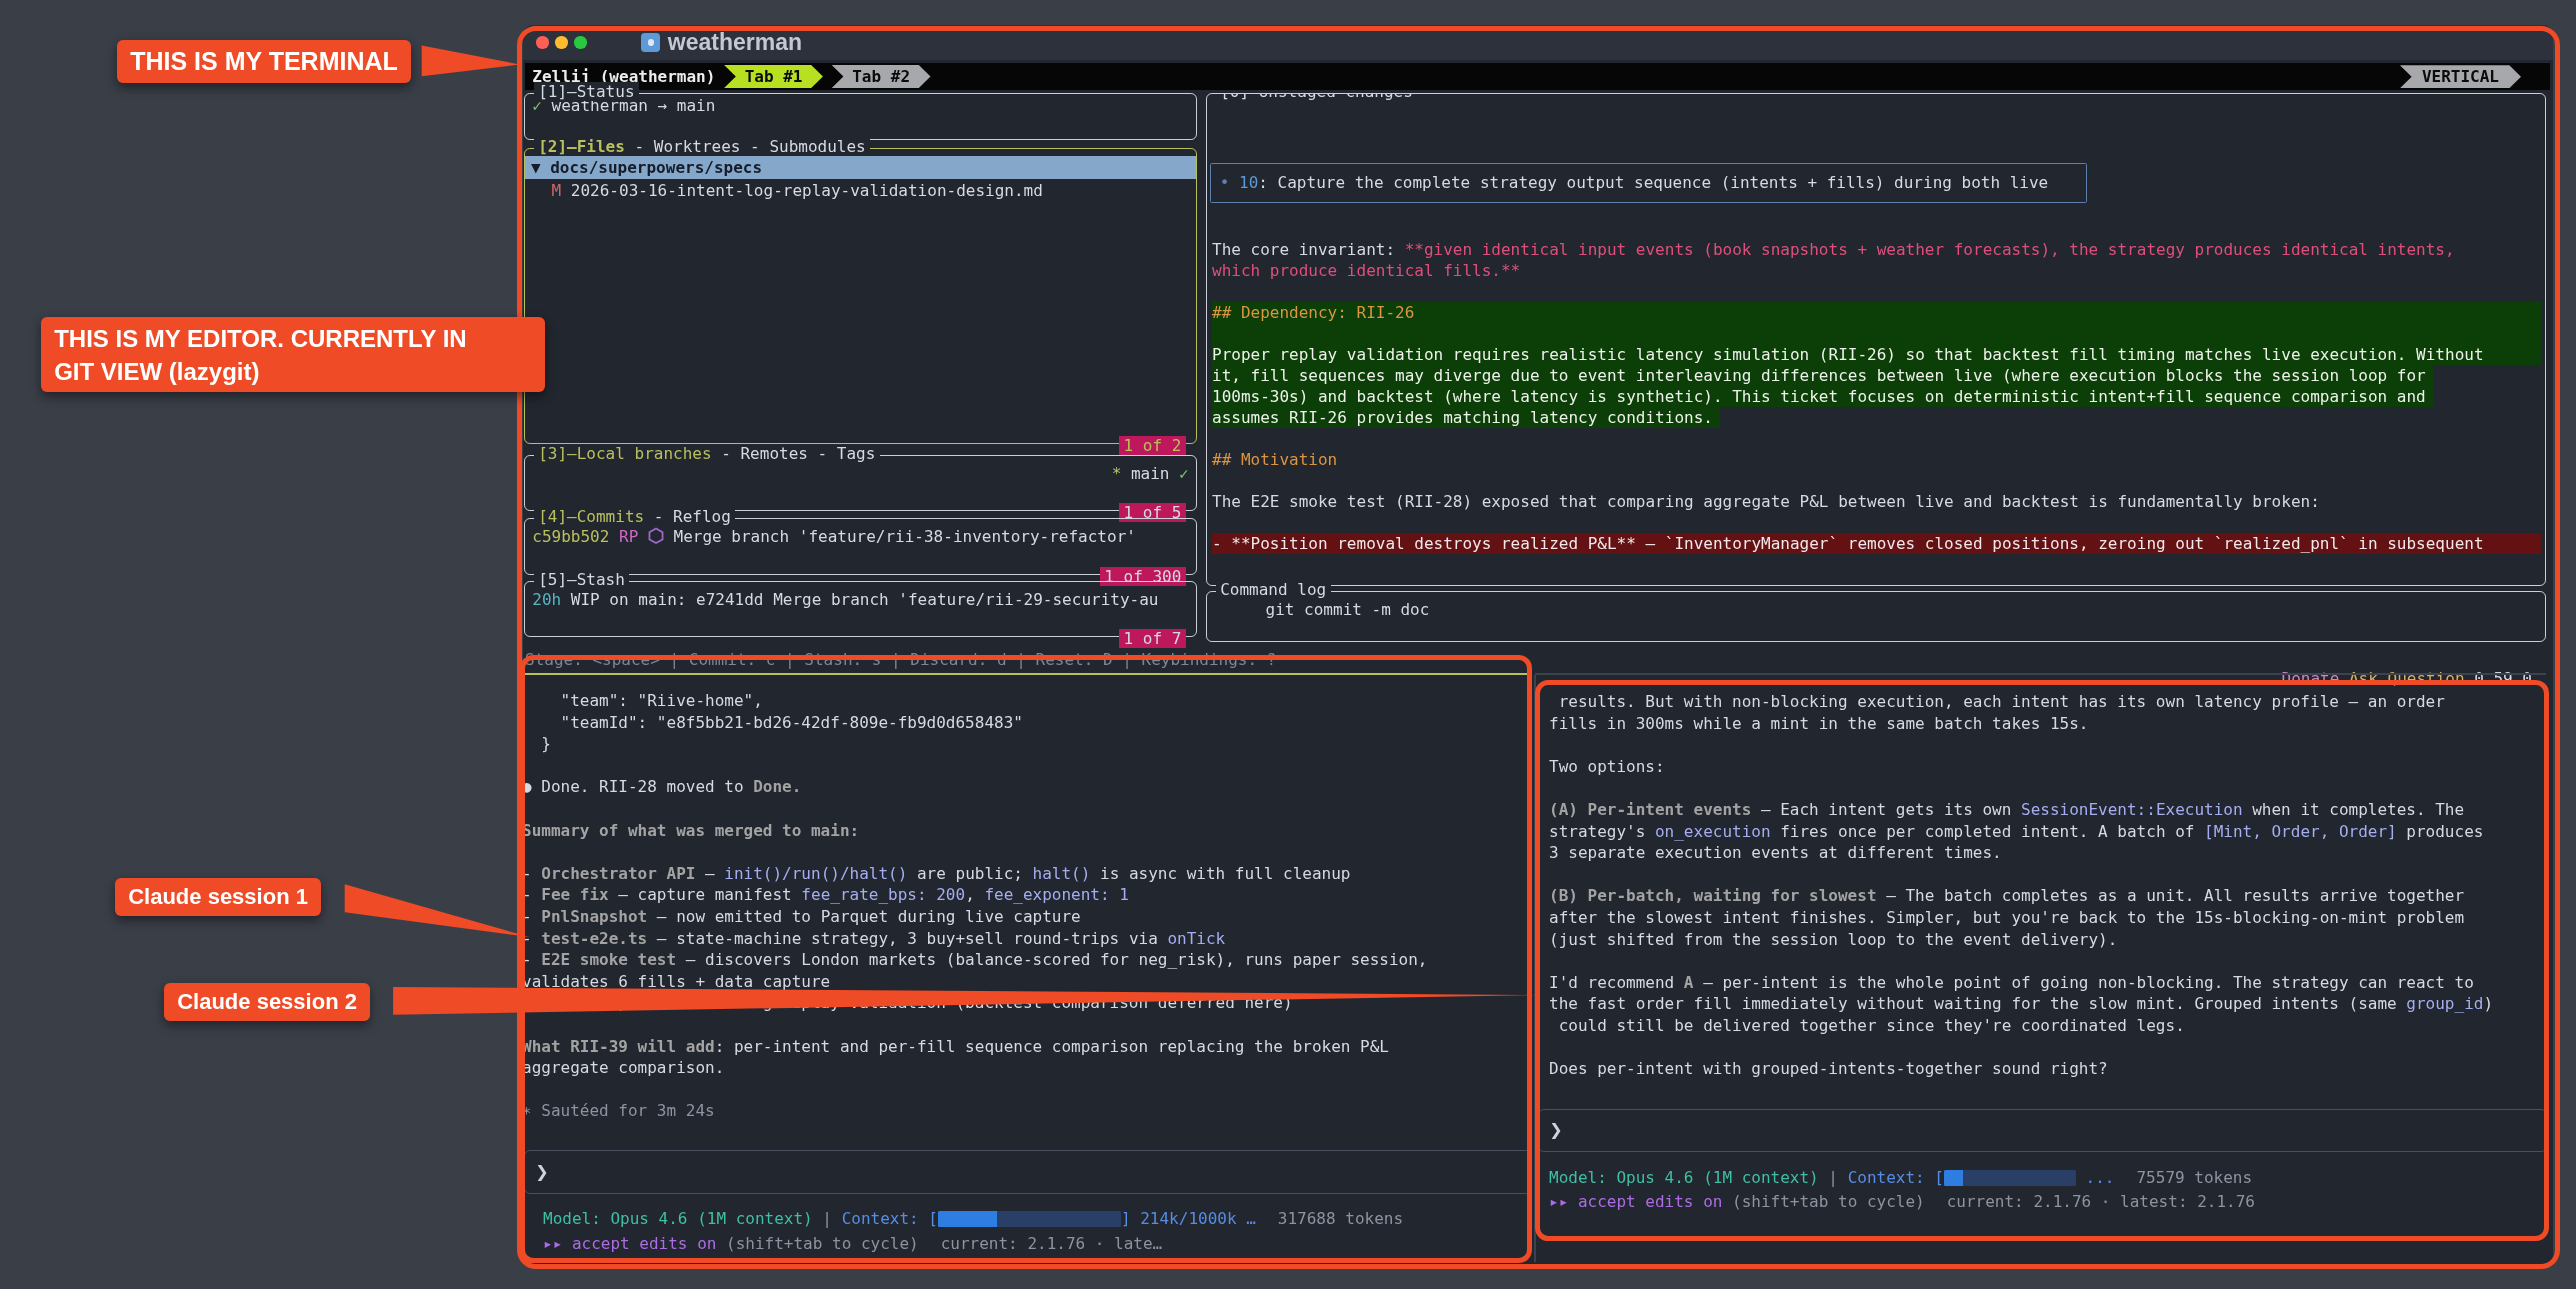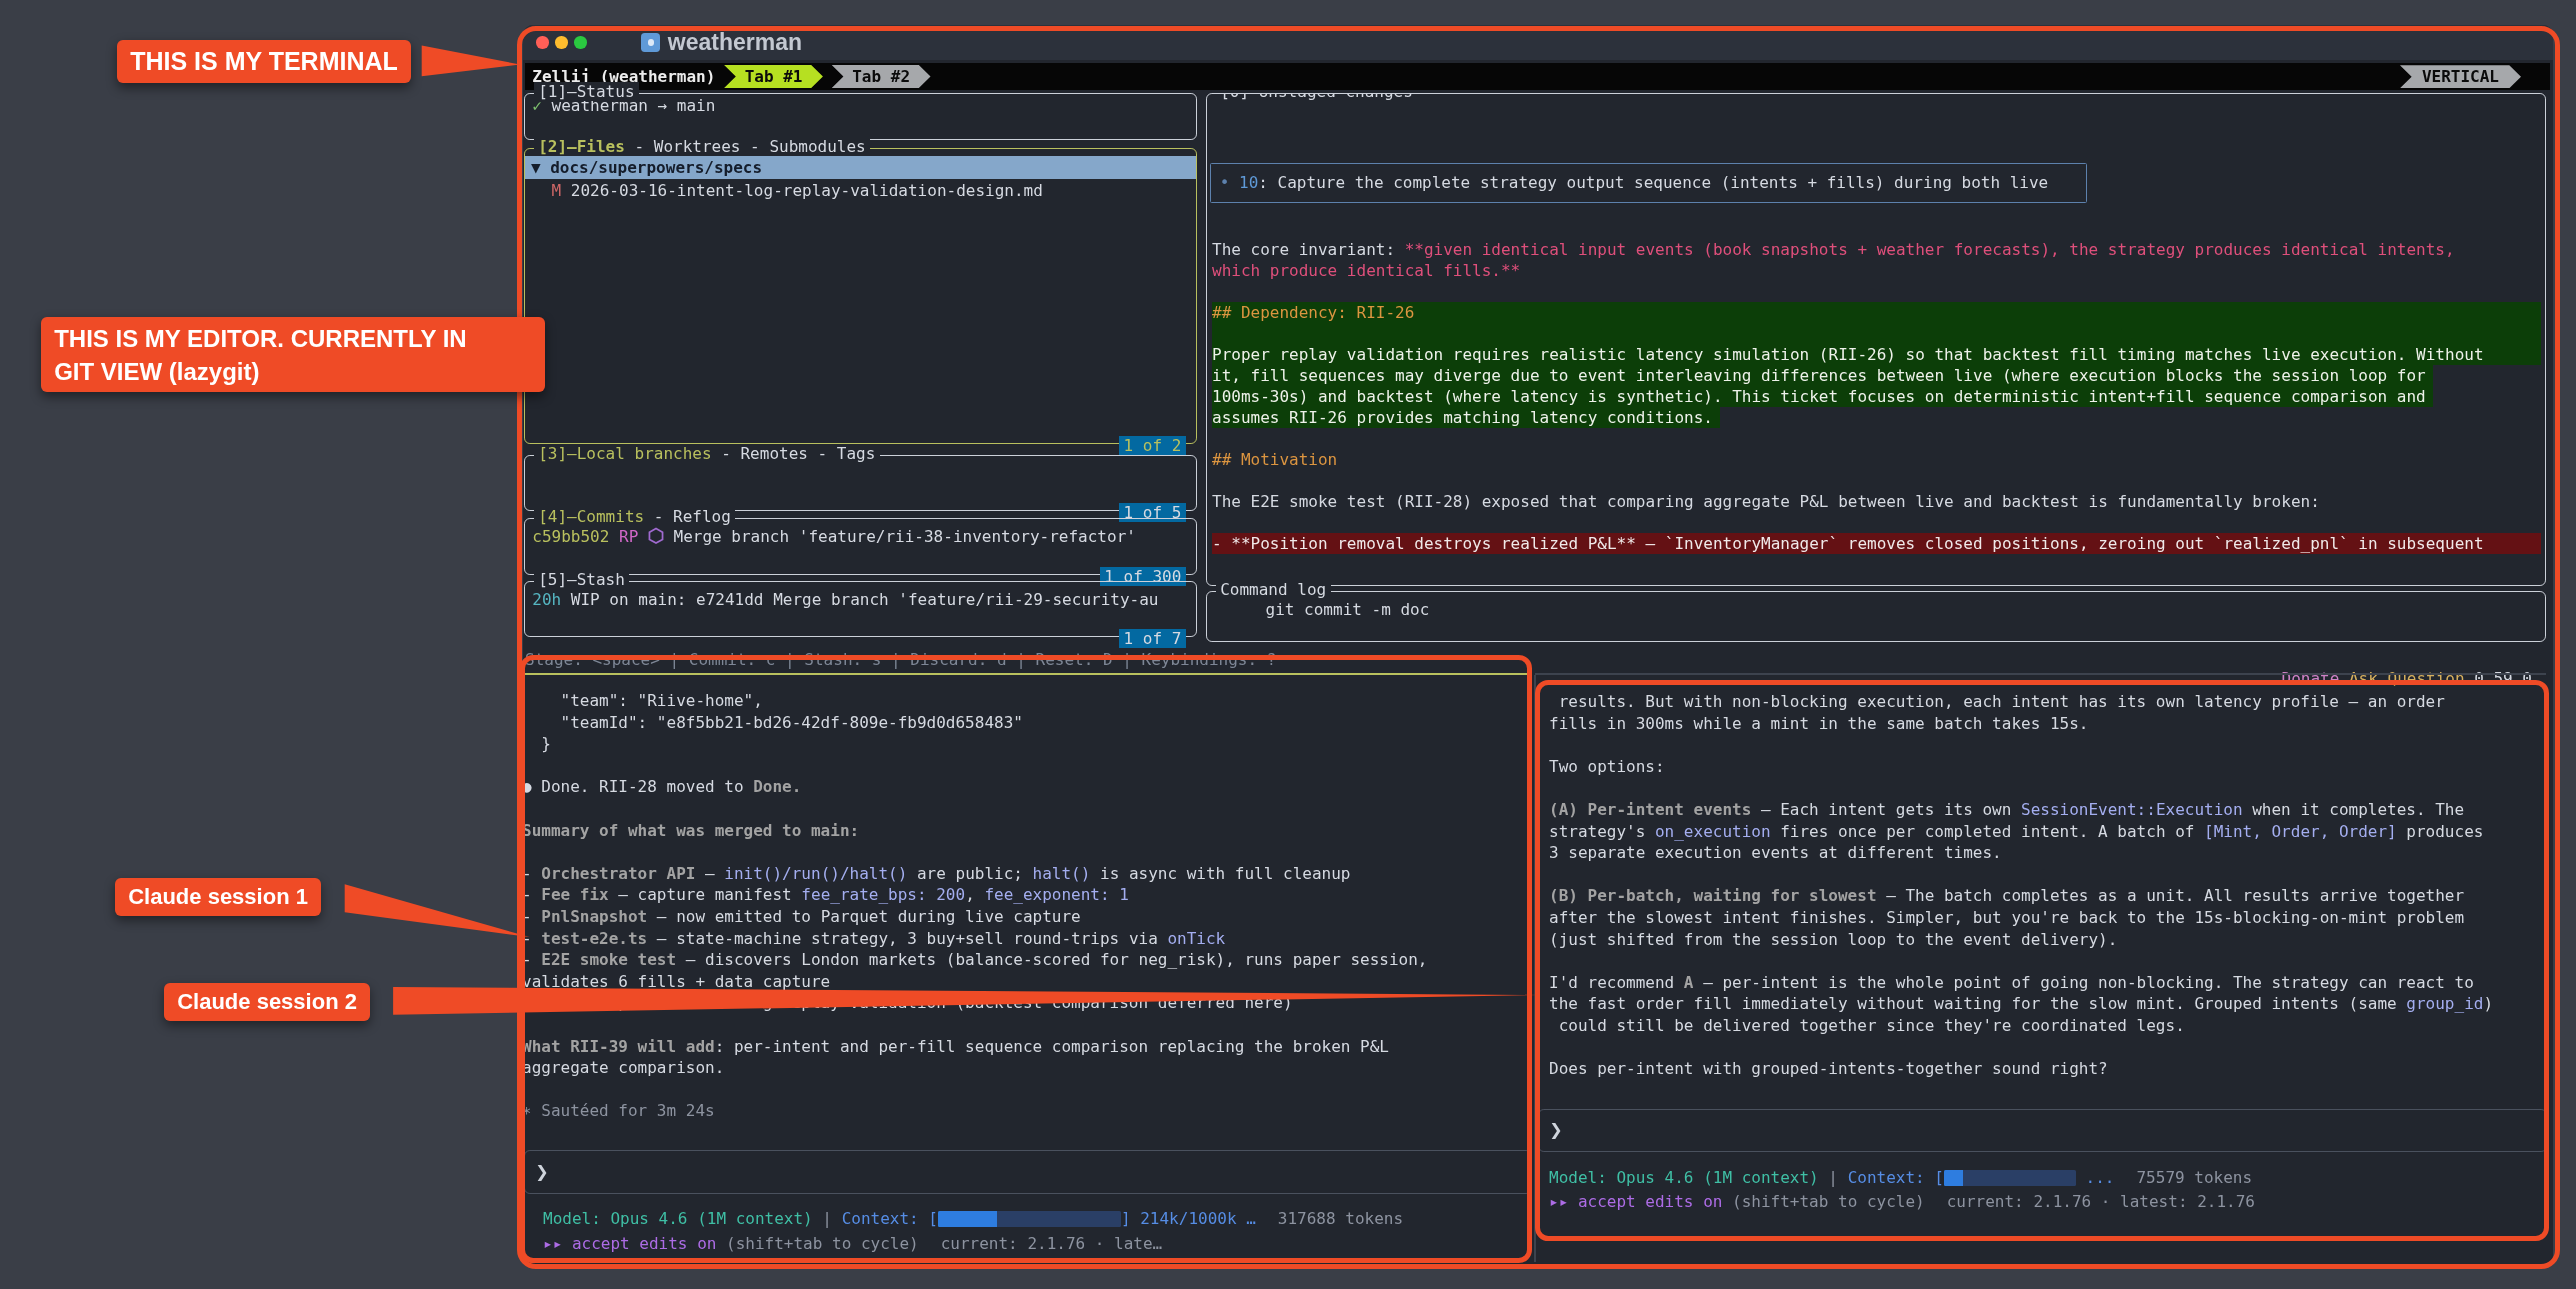--- a/index.html
+++ b/index.html
@@ -22,21 +22,21 @@
         clip-path:polygon(0 0,calc(100% - 11.7px) 0,100% 50%,calc(100% - 11.7px) 100%,0 100%,11.7px 50%);}
   .ztab.active{background:#b6e021;}
   .ztab.idle{background:#a6a8ab;}
   .zmode{position:absolute;right:29px;top:2.2px;height:23px;line-height:23px;padding:0 22px;font-weight:700;
          color:#0b0b0b;background:#a6a8ab;white-space:pre;
          clip-path:polygon(0 0,calc(100% - 11.7px) 0,100% 50%,calc(100% - 11.7px) 100%,0 100%,11.7px 50%);}
   
   .panel{position:absolute;border:1.5px solid #ccd1d9;border-radius:5.9px;box-sizing:border-box;}
   .panel.focus{border-color:#b9c05e;}
   .pt{position:absolute;top:-11.7px;left:8.8px;background:#22262e;padding:0 4.4px;white-space:pre;}
-  .cnt{position:absolute;bottom:-11.7px;right:10.3px;background:#0369a1;padding:0 4.4px;white-space:pre;}
+  .cnt{position:absolute;bottom:-11.7px;right:10.3px;background:#be185d;padding:0 4.4px;white-space:pre;}
   .row{height:23px;line-height:23px;white-space:pre;padding:0 7.3px;overflow:hidden;}
   .row.sel{background:#85a7ca;color:#151d2b;font-weight:700;padding-left:5.9px;}
   .grnY{color:#b9c05e}.grnOK{color:#7ec16e}.redM{color:#cc6666}.cyan{color:#56b6c2}
   .mag{color:#d168c8}.keybar{color:#7e8796}
   .pinkD{color:#cf82c6}.yelD{color:#d7b05e}
   
   .lines .ln{height:21px;line-height:21px;white-space:pre;}
   .cl .ln{height:21.6px;line-height:21.6px;white-space:pre;}
   .bg-greenfull{background:#0c3e08;}
   .bg-green{background:#0c3e08;width:max-content;padding-right:7.3px;}
@@ -95,20 +95,21 @@
     <span class="pt"><span class="grnY" style="font-weight:700">[2]—Files</span><span> - Worktrees - Submodules</span></span>
     <div style="padding-top:7.3px;">
       <div class="row sel">▼ docs/superpowers/specs</div>
       <div class="row"><span>  </span><span class="redM">M</span><span> 2026-03-16-intent-log-replay-validation-design.md</span></div>
     </div>
     <span class="cnt grnY">1 of 2</span>
   </div>
 
   <div class="panel" style="left:524px;top:455px;width:673px;height:56px;text-align:right;">
     <span class="pt"><span class="grnY">[3]—Local branches</span><span> - Remotes - Tags</span></span>
+    <div class="row" style="padding-top:5.9px;"><span>  </span><span class="grnY">*</span><span> main </span><span class="grnOK">✓</span></div>
     <span class="cnt">1 of 5</span>
   </div>
 
   <div class="panel" style="left:524px;top:518px;width:673px;height:57px;">
     <span class="pt"><span class="grnY">[4]—Commits</span><span> - Reflog</span></span>
     <div class="row" style="padding-top:5.9px;"><span class="grnY">c59bb502</span><span class="mag"> RP </span><span><svg width="16" height="17.6" viewBox="0 0 22 24" style="vertical-align:-2.9px">
             <polygon points="11,2 20,7 20,17 11,22 2,17 2,7" fill="none" stroke="#a06ad0" stroke-width="2.4"></polygon>
           </svg></span><span> Merge branch 'feature/rii-38-inventory-refactor'</span></div>
     <span class="cnt">1 of 300</span>
   </div>

